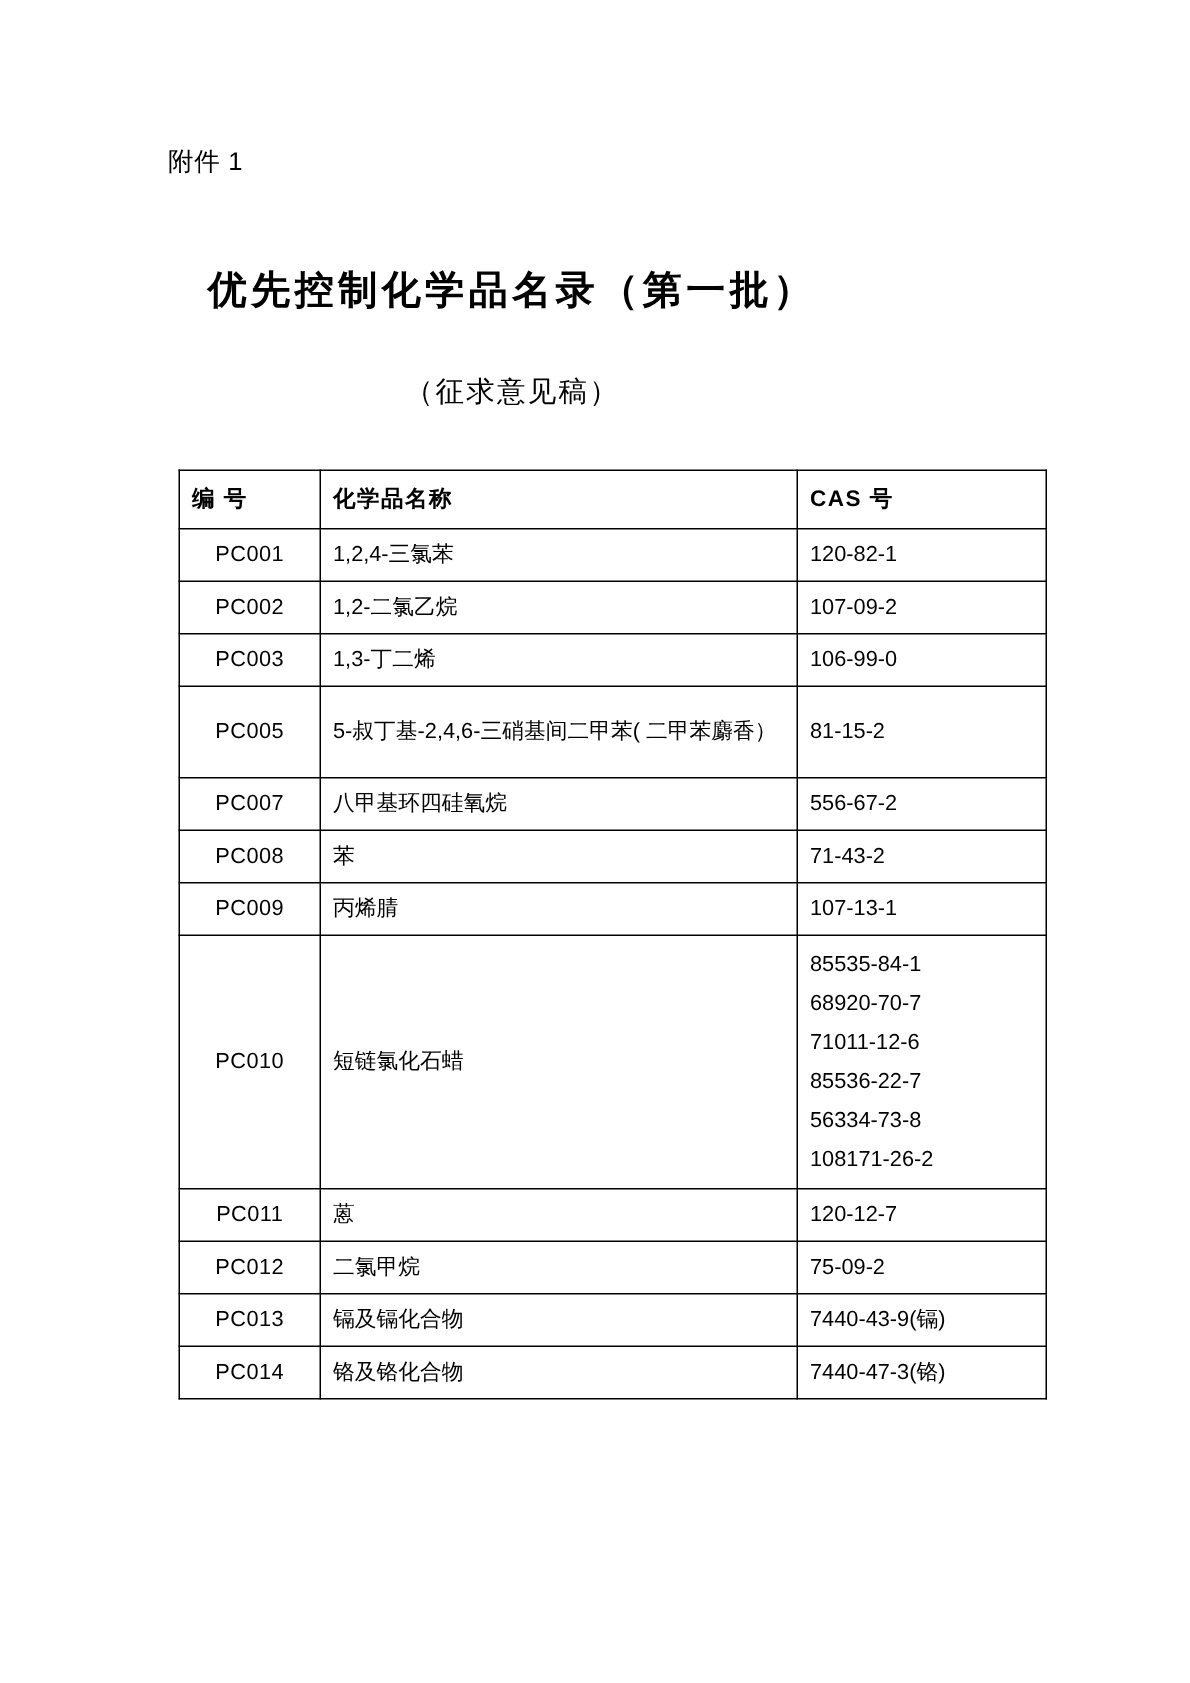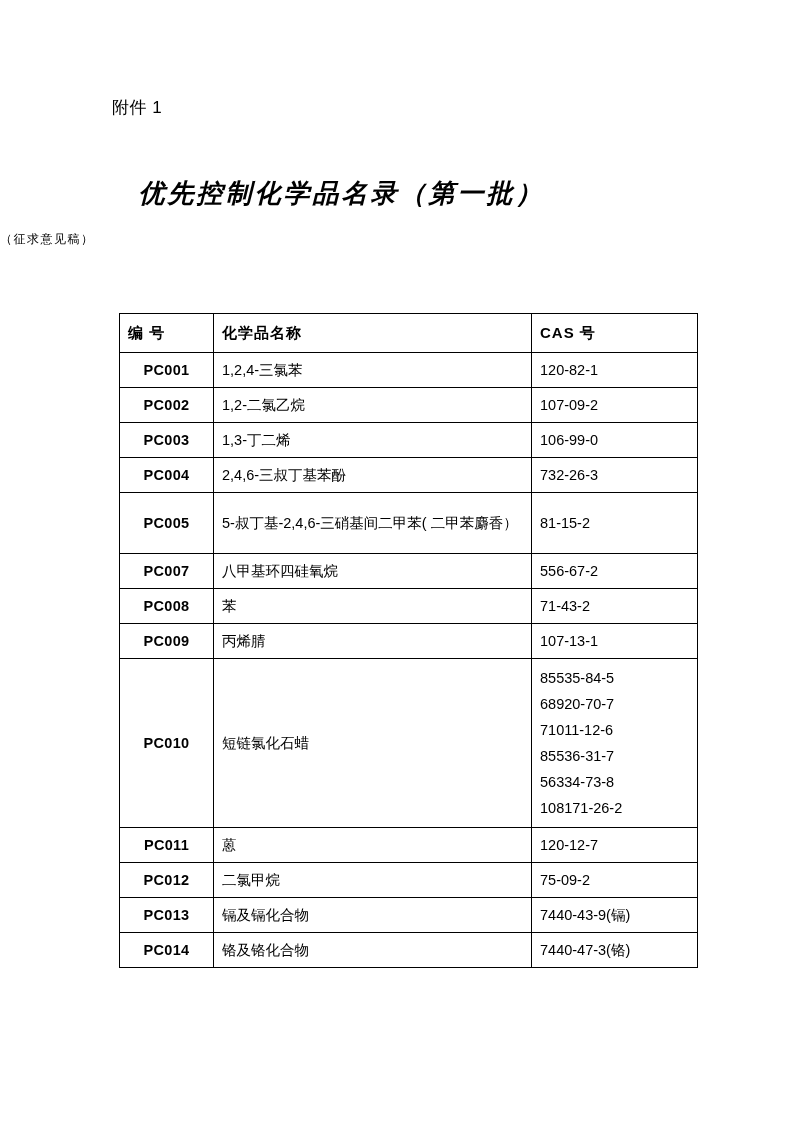--- a/index.html
+++ b/index.html
@@ -33,28 +33,28 @@
   }
   .doc-title {
     position: absolute;
     left: 0;
     right: 0;
     top: 176px;
     text-align: center;
     font-size: 26px;
     font-weight: bold;
     letter-spacing: 3px;
-    font-style: italic;
   }
   .doc-subtitle {
     position: absolute;
     left: 0;
     right: 0;
-    top: 231px;
-    font-size: 12px;
+    top: 248px;
+    text-align: center;
+    font-size: 19px;
     letter-spacing: 1.5px;
   }
   table.chem-table {
     position: absolute;
     left: 119px;
     top: 313px;
     width: 578px;
     border-collapse: collapse;
     table-layout: fixed;
   }
@@ -72,21 +72,21 @@
     font-size: 15px;
     letter-spacing: 1px;
     height: 26px;
   }
   col.c-code { width: 94px; }
   col.c-name { width: 318px; }
   col.c-cas  { width: 166px; }
 
   td.code {
     text-align: center;
-    font-weight: bold;
+    font-weight: normal;
     letter-spacing: 0.3px;
   }
   td.name {
     text-align: left;
     padding-left: 10px;
   }
   td.cas {
     text-align: left;
     padding-left: 10px;
   }
@@ -128,25 +128,20 @@
       <tr>
         <td class="code">PC002</td>
         <td class="name">1,2-二氯乙烷</td>
         <td class="cas">107-09-2</td>
       </tr>
       <tr>
         <td class="code">PC003</td>
         <td class="name">1,3-丁二烯</td>
         <td class="cas">106-99-0</td>
       </tr>
-      <tr>
-        <td class="code">PC004</td>
-        <td class="name">2,4,6-三叔丁基苯酚</td>
-        <td class="cas">732-26-3</td>
-      </tr>
       <tr class="row-tall">
         <td class="code">PC005</td>
         <td class="name">5-叔丁基-2,4,6-三硝基间二甲苯( 二甲苯麝香）</td>
         <td class="cas">81-15-2</td>
       </tr>
       <tr>
         <td class="code">PC007</td>
         <td class="name">八甲基环四硅氧烷</td>
         <td class="cas">556-67-2</td>
       </tr>
@@ -157,24 +152,24 @@
       </tr>
       <tr>
         <td class="code">PC009</td>
         <td class="name">丙烯腈</td>
         <td class="cas">107-13-1</td>
       </tr>
       <tr>
         <td class="code">PC010</td>
         <td class="name">短链氯化石蜡</td>
         <td class="cas cas-multi" id="cas-list-cell">
-            <div>85535-84-5</div>
+            <div>85535-84-1</div>
             <div>68920-70-7</div>
             <div>71011-12-6</div>
-            <div>85536-31-7</div>
+            <div>85536-22-7</div>
             <div>56334-73-8</div>
             <div>108171-26-2</div>
           </td>
       </tr>
       <tr>
         <td class="code">PC011</td>
         <td class="name">蒽</td>
         <td class="cas">120-12-7</td>
       </tr>
       <tr>

